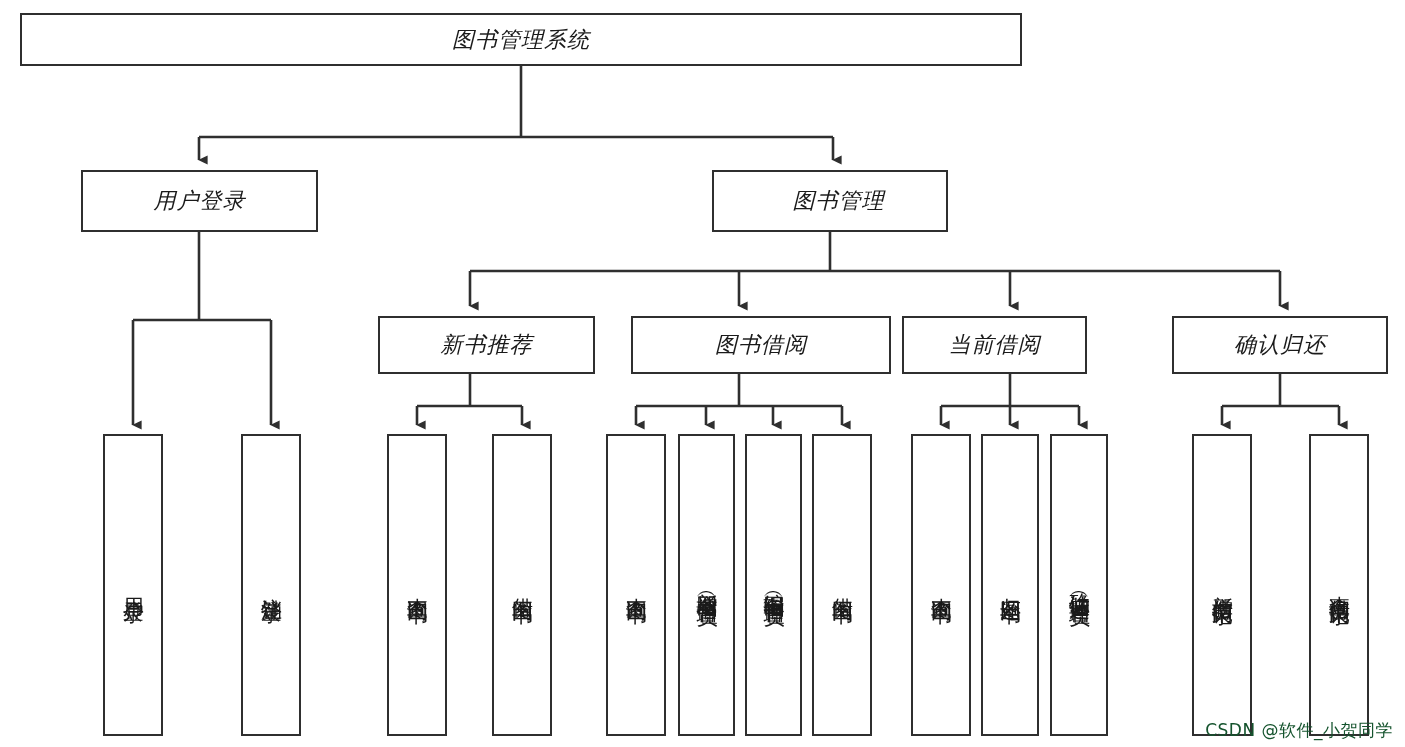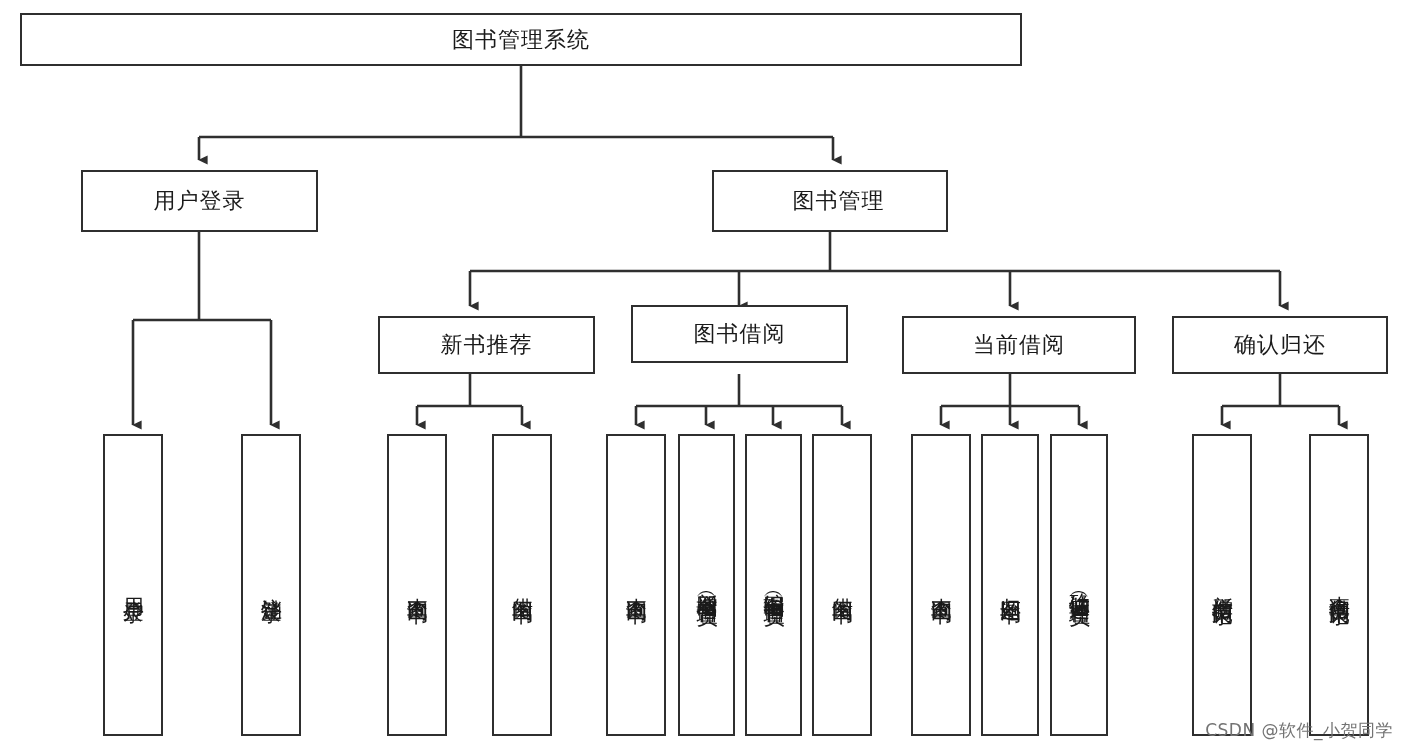--- a/index.html
+++ b/index.html
@@ -34,20 +34,21 @@
     align-items: center;
     justify-content: center;
     color: #1a1a1a;
     line-height: 1.18;
     text-align: center;
   }
   .node.horiz {
     writing-mode: horizontal-tb;
     font-size: 22px;
     letter-spacing: 1px;
+    font-style: italic;
   }
   .node.vert {
     writing-mode: vertical-rl;
     text-orientation: upright;
     font-size: 21px;
     letter-spacing: 2px;
     padding: 6px 0;
     align-items: center;
     justify-content: center;
   }
@@ -58,21 +59,21 @@
     writing-mode: vertical-rl;
     text-orientation: upright;
     white-space: normal;
     max-height: 100%;
   }
   #watermark {
     position: absolute;
     right: 12px;
     bottom: 5px;
     font-size: 17px;
-    color: #737373;
+    color: #14532d;
     letter-spacing: 0.5px;
     white-space: nowrap;
     font-family: "DejaVu Sans", "Liberation Sans", sans-serif;
   }
 </style>
 </head>
 <body>
 
 <div id="canvas">
 
@@ -133,24 +134,24 @@
   <div class="node horiz" style="left:81px; top:170px; width:237px; height:62px;">
     <span class="label">用户登录</span>
   </div>
   <div class="node horiz" style="left:712px; top:170px; width:236px; height:62px;padding-left:17px;">
     <span class="label">图书管理</span>
   </div>
 
   <div class="node horiz" style="left:362px; top:316px; width:217px; height:58px;margin-left:16px;">
     <span class="label">新书推荐</span>
   </div>
-  <div class="node horiz" style="left:631px; top:305px; width:217px; height:58px;">
+  <div class="node horiz" style="left:631px; top:316px; width:260px; height:58px;">
     <span class="label">图书借阅</span>
   </div>
-  <div class="node horiz" style="left:902px; top:316px; width:234px; height:58px;">
+  <div class="node horiz" style="left:902px; top:316px; width:185px; height:58px;">
     <span class="label">当前借阅</span>
   </div>
   <div class="node horiz" style="left:1172px; top:316px; width:216px; height:58px;">
     <span class="label">确认归还</span>
   </div>
 
   <div class="node vert" style="left:103px; top:434px; width:60px; height:302px;">
     <span class="label">用户登录</span>
   </div>
   <div class="node vert" style="left:241px; top:434px; width:60px; height:302px;">

